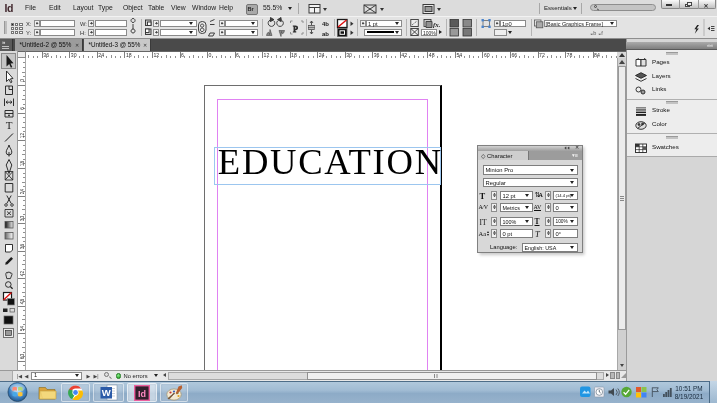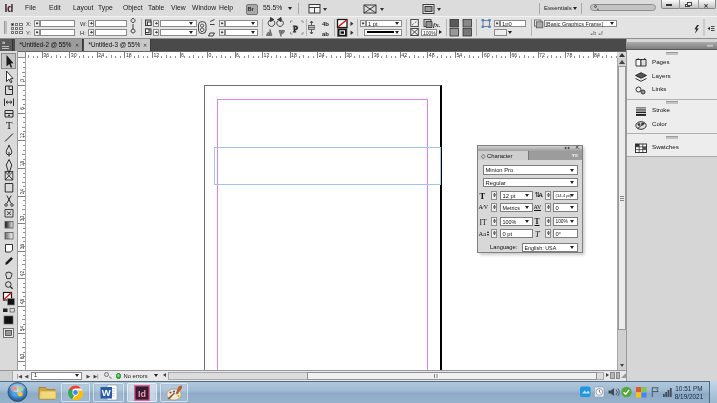--- a/index.html
+++ b/index.html
@@ -517,20 +517,21 @@
         <rect x="10" y="308.5" width="4.5" height="3.5" fill="none" stroke="#555" stroke-width="0.7"></rect>
 <rect x="4" y="316" width="9" height="8" fill="#111" stroke="#666" stroke-width="0.7"></rect>
 <rect x="3.5" y="328.5" width="10" height="9" fill="#ececec" stroke="#555" stroke-width="0.8"></rect>
         <rect x="5.5" y="330.5" width="6" height="5" fill="#9a9a9a" stroke="#333" stroke-width="0.7"></rect>
 </g>
 </svg>
 <div class="ab" style="left:26px;top:58px;width:591px;height:312px;background:#fff;overflow:hidden;">
 <div class="ab" style="left:178px;top:27px;width:238px;height:400px;border:1px solid #6e6e6e;border-right:2px solid #000;background:#fff;"></div>
 <div class="ab" style="left:191px;top:40.5px;width:211px;height:400px;border:1px solid #e082f2;border-bottom:none;"></div>
 <div class="ab" style="left:188px;top:88.5px;width:227px;height:38.5px;border:1px solid #9cc6ef;"></div>
+<div class="tx" id="edu" style="left:191.8px;top:85.6px;font-family:'Liberation Serif',serif;font-size:36.6px;line-height:36px;color:#000;letter-spacing:1.75px;">EDUCATION</div>
 </div>
 <div class="ab" style="left:617px;top:58px;width:9px;height:312px;background:#d0d0d0;border-left:1px solid #a8a8a8;"></div>
 <div class="ab" style="left:619px;top:60px;width:0;height:0;border-left:3px solid transparent;border-right:3px solid transparent;border-bottom:4px solid #444;"></div>
 <div class="ab" style="left:618px;top:66px;width:8px;height:264px;background:#ececec;border:1px solid #999;"></div>
 <div class="ab" style="left:620px;top:196px;width:4px;height:1px;background:#888;box-shadow:0 2px 0 #888,0 4px 0 #888;"></div>
 <div class="ab" style="left:619.5px;top:364px;width:0;height:0;border-left:2.5px solid transparent;border-right:2.5px solid transparent;border-top:3.5px solid #444;"></div>
 <div class="ab" style="left:0;top:370px;width:626px;height:11px;background:#e8e8e8;border-top:1px solid #999;"></div>
 <div class="ab" style="left:0;top:370px;width:13px;height:11px;background:#cfcfcf;border-top:1px solid #999;border-right:1px solid #aaa;"></div>
 <div class="tx" style="left:17px;top:372.5px;font-size:5px;color:#444;">|◀</div>
 <div class="tx" style="left:24.5px;top:372.5px;font-size:5px;color:#444;">◀</div>

